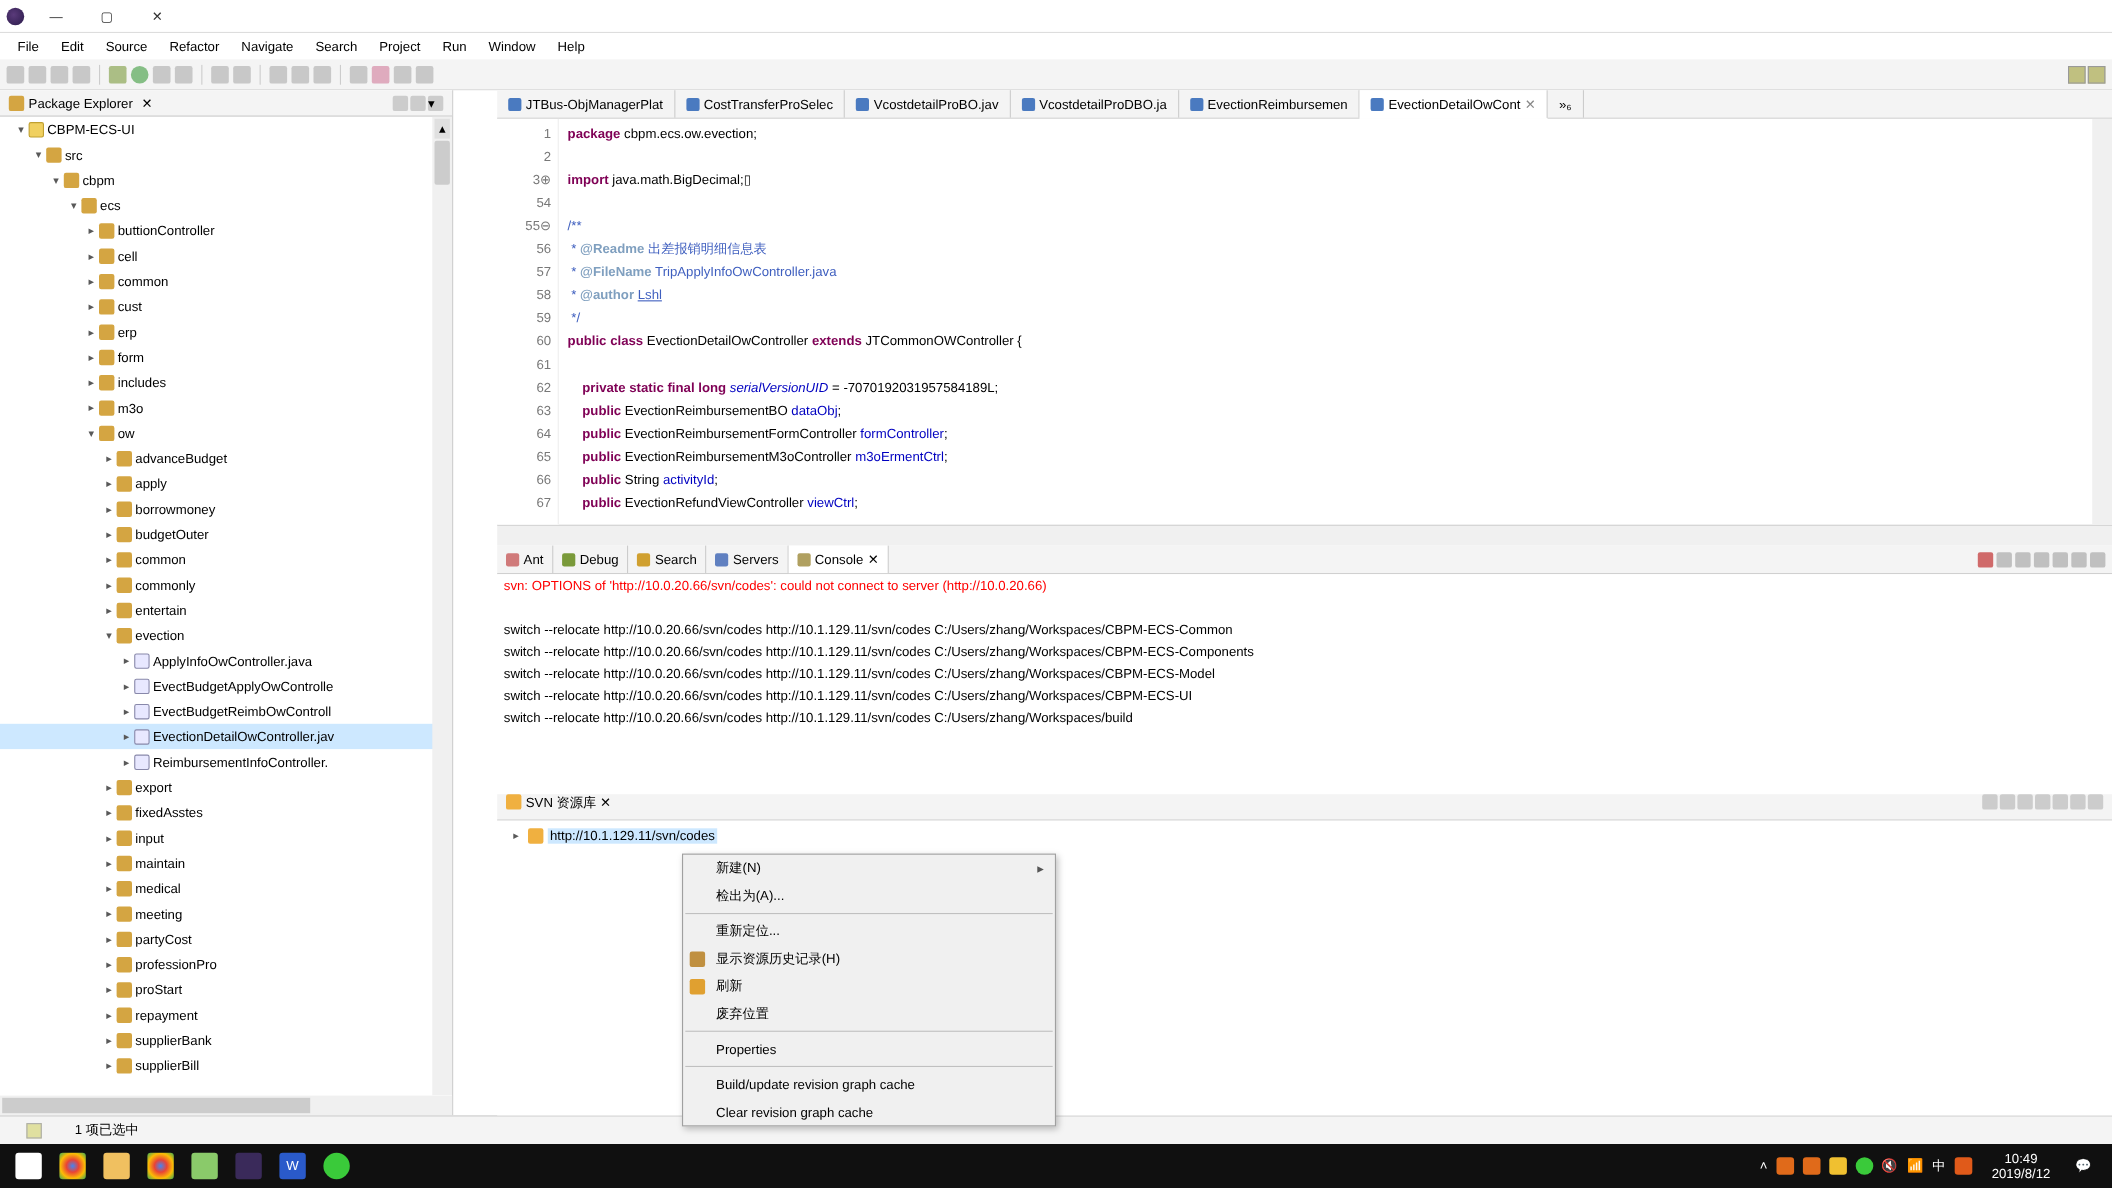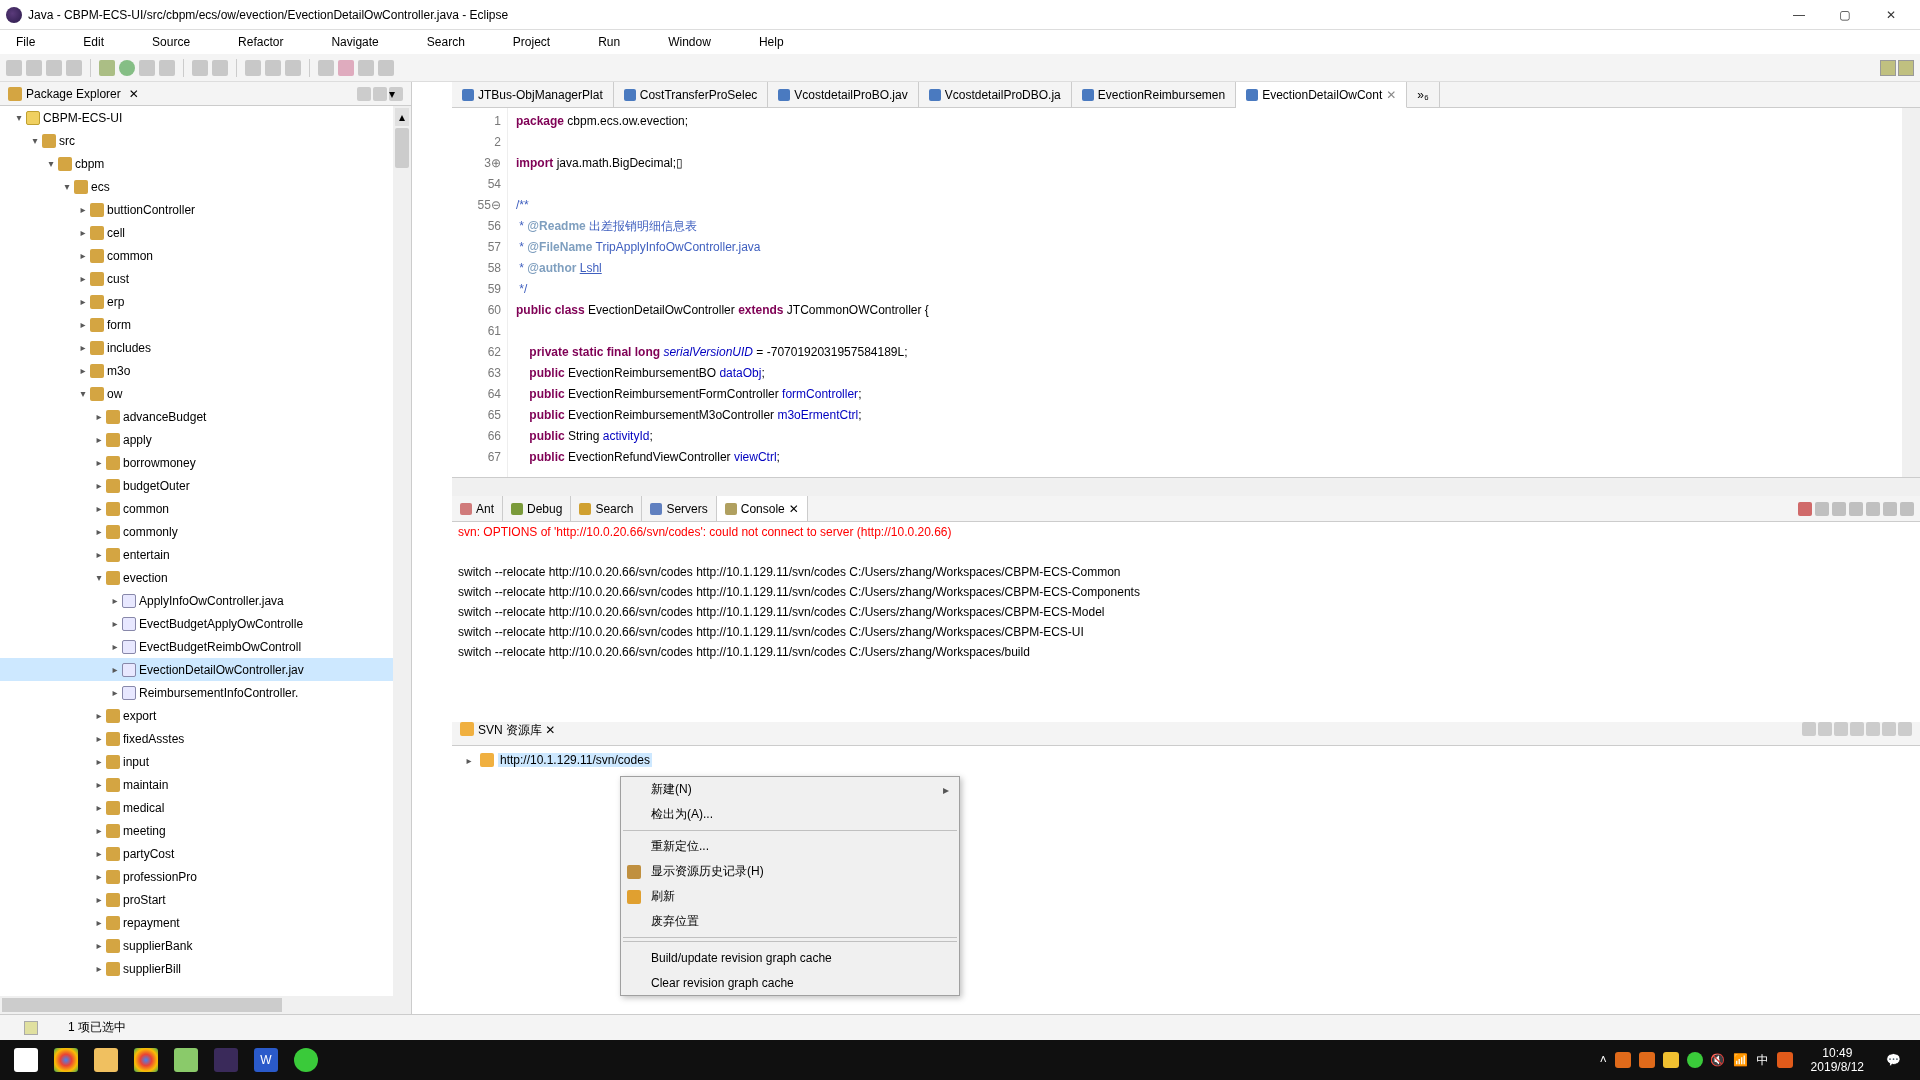--- a/index.html
+++ b/index.html
@@ -5,21 +5,21 @@
 *{box-sizing:border-box;margin:0;padding:0;font-family:"Microsoft YaHei",Tahoma,sans-serif;font-size:12px;}
 body{width:1920px;height:1080px;overflow:hidden;background:#f0f0f0;display:flex;flex-direction:column;}
 .image-wrap{width:1920px;height:1040px;display:flex;flex-direction:column;background:#fff;position:relative;}
 
 .titlebar{height:30px;background:#fff;display:flex;align-items:center;border-bottom:1px solid #ddd;padding:0 6px;}
 .titlebar .icon{width:16px;height:16px;background:radial-gradient(circle at 40% 40%,#5a3a7a,#2a1a4a);border-radius:50%;margin-right:6px;}
 .titlebar .title{flex:1;color:#000;}
 .winbtns{display:flex;gap:0;}
 .winbtn{width:46px;height:30px;display:flex;align-items:center;justify-content:center;color:#333;}
 
-.menubar{height:24px;background:#fff;display:flex;align-items:center;padding:0 6px;color:#000;gap:28px;}
+.menubar{height:24px;background:#fff;display:flex;align-items:center;padding:0 6px;color:#000;}
 .menubar span{padding:2px 10px;}
 
 .toolbar{height:28px;background:#f4f4f4;border-bottom:1px solid #ddd;display:flex;align-items:center;padding:0 6px;gap:4px;}
 .tbtn{width:16px;height:16px;background:#aaa;opacity:.6;border-radius:2px;}
 .tbtn.green{background:#3a9a3a;border-radius:50%;}
 .tbtn.bug{background:#7a9a3a;}
 .tbtn.pink{background:#d07a9a;}
 .tbsep{width:1px;height:18px;background:#ccc;margin:0 4px;}
 .rt-icons{margin-left:auto;display:flex;gap:2px;}
 .rt-icons .sq{width:16px;height:16px;background:#c0c080;border:1px solid #999;}
@@ -105,21 +105,20 @@
 .taskbar .clock{text-align:center;line-height:14px;font-size:12px;padding:0 10px;}
 .taskbar .notif{width:40px;height:40px;display:flex;align-items:center;justify-content:center;}
 </style>
 </head>
 <body>
 
 <div class="image-wrap">
 
   <div class="titlebar">
     <div class="icon"></div>
-    <div class="title">Java - CBPM-ECS-UI/src/cbpm/ecs/ow/evection/EvectionDetailOwController.java - Eclipse</div>
     <div class="winbtns">
       <div class="winbtn">—</div>
       <div class="winbtn">▢</div>
       <div class="winbtn">✕</div>
     </div>
   </div>
 
   <div class="menubar" id="menubar">
       <span>File</span>
       <span>Edit</span>
@@ -523,20 +522,23 @@
         <span>显示资源历史记录(H)</span>
       </div>
       <div class="row">
         <span class="micon" style="background:#e0a030"></span>
         <span>刷新</span>
       </div>
       <div class="row">
         <span>废弃位置</span>
       </div>
       <div class="sep"></div>
+      <div class="row">
+        <span>Properties</span>
+      </div>
       <div class="sep"></div>
       <div class="row">
         <span>Build/update revision graph cache</span>
       </div>
       <div class="row">
         <span>Clear revision graph cache</span>
       </div>
     </div>
 
   <div class="statusbar">

